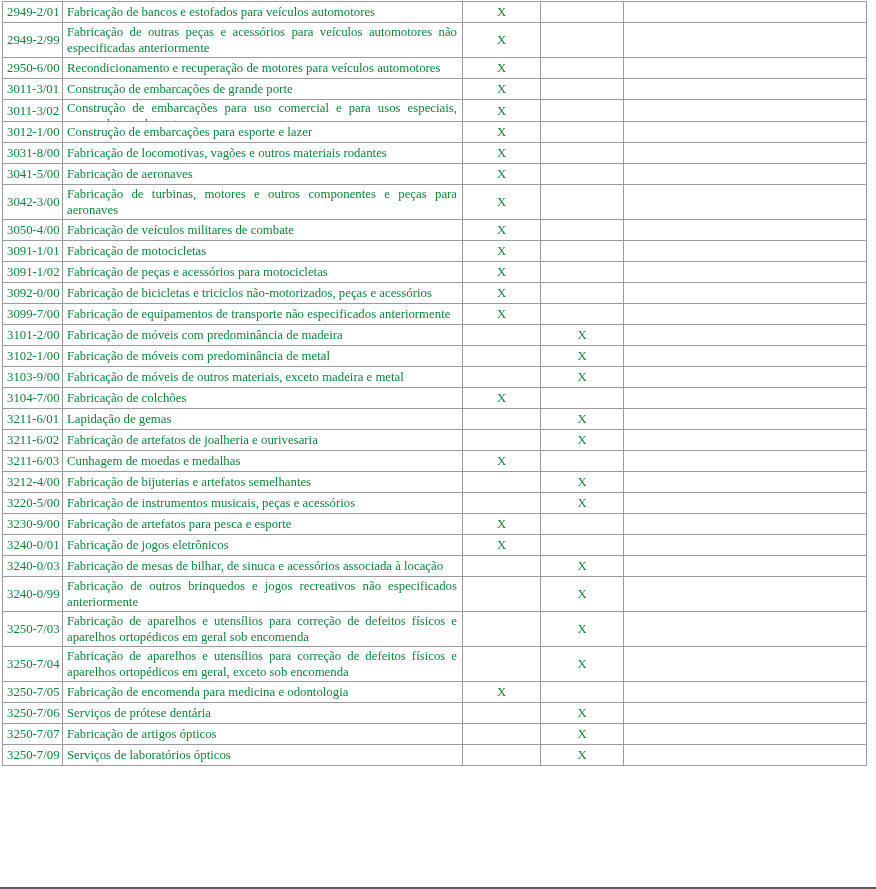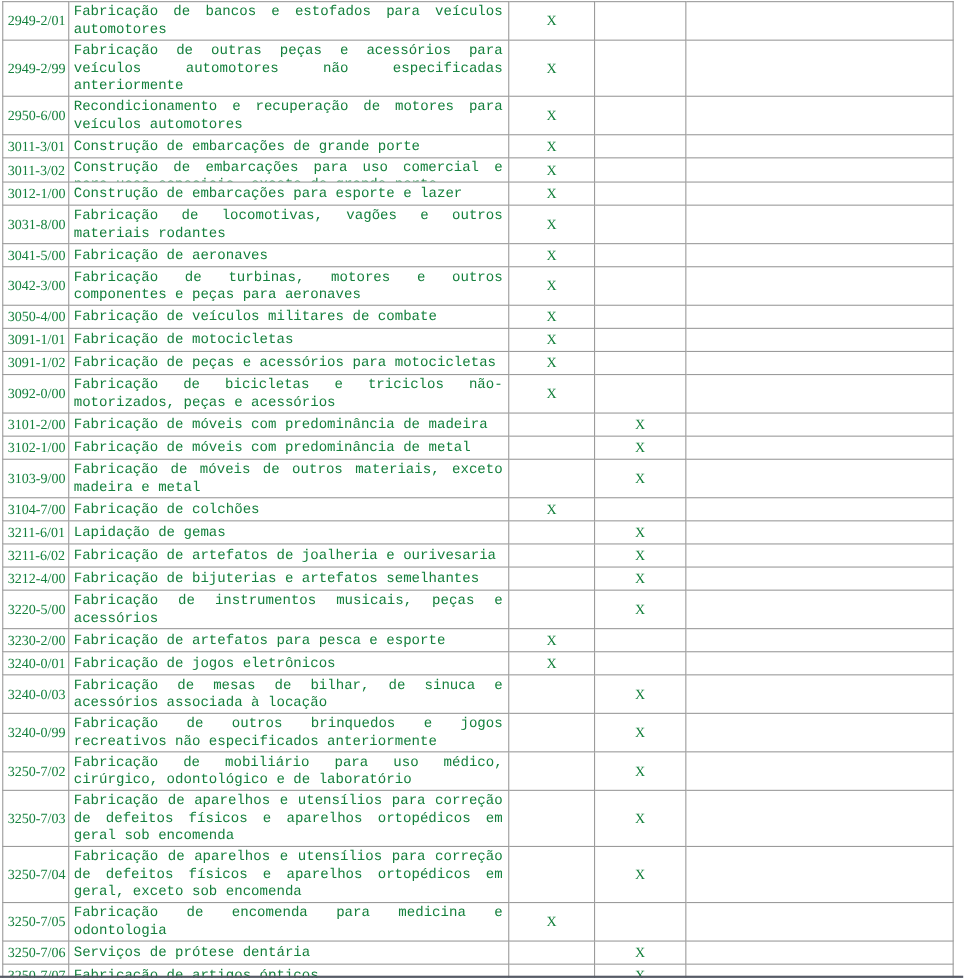--- a/index.html
+++ b/index.html
@@ -38,21 +38,21 @@
   col.c-mark2 { width: 83px; }
   col.c-extra { width: 243px; }
   td.code {
     padding: 1px 2px 1px 4px;
     white-space: nowrap;
   }
   td.desc {
     padding: 1px 5px 1px 4px;
     text-align: justify;
   }
-  td.desc .desc-text { display: block; font-family: Liberation Mono, monospace; }
+  td.desc .desc-text { display: block; }
   td.mark {
     text-align: center;
     padding: 0;
   }
   td.extra { padding: 0; }
 
   
   table.cnae tr:nth-child(5) { height: 22px; }
   table.cnae tr:nth-child(5) td.desc { vertical-align: top; padding-top: 0; padding-bottom: 0; }
   table.cnae tr:nth-child(5) td.desc .desc-text { max-height: 21px; overflow: hidden; }
@@ -194,20 +194,29 @@
         <tr>
     <td class="code">3092-0/00</td>
     <td class="desc">
             <span class="desc-text">Fabricação de bicicletas e triciclos não-motorizados, peças e acessórios</span>
           </td>
     <td class="mark">X</td>
     <td class="mark"></td>
     <td class="extra"></td>
   </tr>
         <tr>
+    <td class="code">3099-7/00</td>
+    <td class="desc">
+            <span class="desc-text">Fabricação de equipamentos de transporte não especificados anteriormente</span>
+          </td>
+    <td class="mark">X</td>
+    <td class="mark"></td>
+    <td class="extra"></td>
+  </tr>
+        <tr>
     <td class="code">3101-2/00</td>
     <td class="desc">
             <span class="desc-text">Fabricação de móveis com predominância de madeira</span>
           </td>
     <td class="mark"></td>
     <td class="mark">X</td>
     <td class="extra"></td>
   </tr>
         <tr>
     <td class="code">3102-1/00</td>
@@ -248,39 +257,48 @@
         <tr>
     <td class="code">3211-6/02</td>
     <td class="desc">
             <span class="desc-text">Fabricação de artefatos de joalheria e ourivesaria</span>
           </td>
     <td class="mark"></td>
     <td class="mark">X</td>
     <td class="extra"></td>
   </tr>
         <tr>
+    <td class="code">3211-6/03</td>
+    <td class="desc">
+            <span class="desc-text">Cunhagem de moedas e medalhas</span>
+          </td>
+    <td class="mark">X</td>
+    <td class="mark"></td>
+    <td class="extra"></td>
+  </tr>
+        <tr>
     <td class="code">3212-4/00</td>
     <td class="desc">
             <span class="desc-text">Fabricação de bijuterias e artefatos semelhantes</span>
           </td>
     <td class="mark"></td>
     <td class="mark">X</td>
     <td class="extra"></td>
   </tr>
         <tr>
     <td class="code">3220-5/00</td>
     <td class="desc">
             <span class="desc-text">Fabricação de instrumentos musicais, peças e acessórios</span>
           </td>
     <td class="mark"></td>
     <td class="mark">X</td>
     <td class="extra"></td>
   </tr>
         <tr>
-    <td class="code">3230-2/00</td>
+    <td class="code">3230-9/00</td>
     <td class="desc">
             <span class="desc-text">Fabricação de artefatos para pesca e esporte</span>
           </td>
     <td class="mark">X</td>
     <td class="mark"></td>
     <td class="extra"></td>
   </tr>
         <tr>
     <td class="code">3240-0/01</td>
     <td class="desc">
@@ -296,29 +314,20 @@
             <span class="desc-text">Fabricação de mesas de bilhar, de sinuca e acessórios associada à locação</span>
           </td>
     <td class="mark"></td>
     <td class="mark">X</td>
     <td class="extra"></td>
   </tr>
         <tr>
     <td class="code">3240-0/99</td>
     <td class="desc">
             <span class="desc-text">Fabricação de outros brinquedos e jogos recreativos não especificados anteriormente</span>
-          </td>
-    <td class="mark"></td>
-    <td class="mark">X</td>
-    <td class="extra"></td>
-  </tr>
-        <tr>
-    <td class="code">3250-7/02</td>
-    <td class="desc">
-            <span class="desc-text">Fabricação de mobiliário para uso médico, cirúrgico, odontológico e de laboratório</span>
           </td>
     <td class="mark"></td>
     <td class="mark">X</td>
     <td class="extra"></td>
   </tr>
         <tr>
     <td class="code">3250-7/03</td>
     <td class="desc">
             <span class="desc-text">Fabricação de aparelhos e utensílios para correção de defeitos físicos e aparelhos ortopédicos em geral sob encomenda</span>
           </td>

